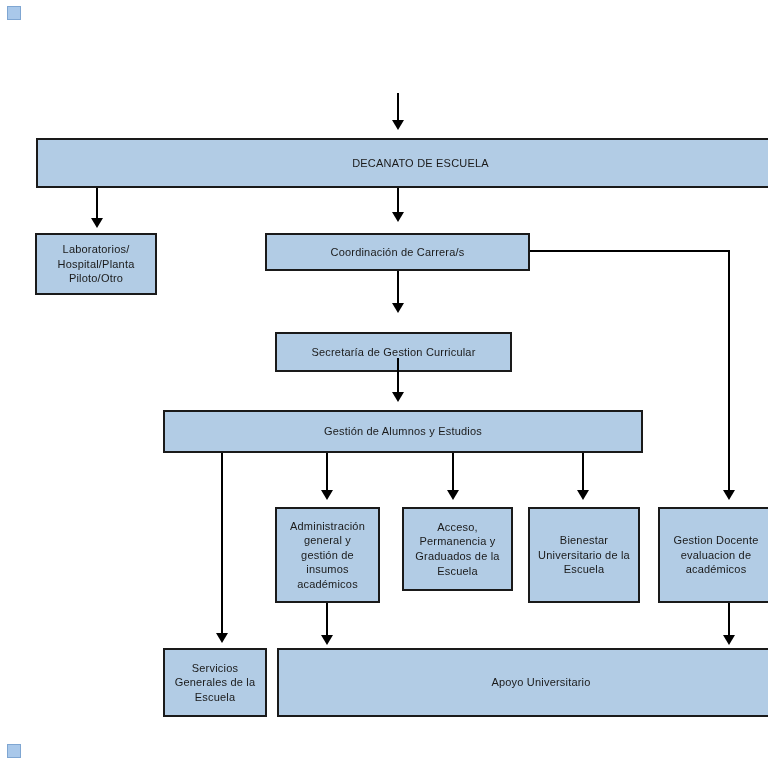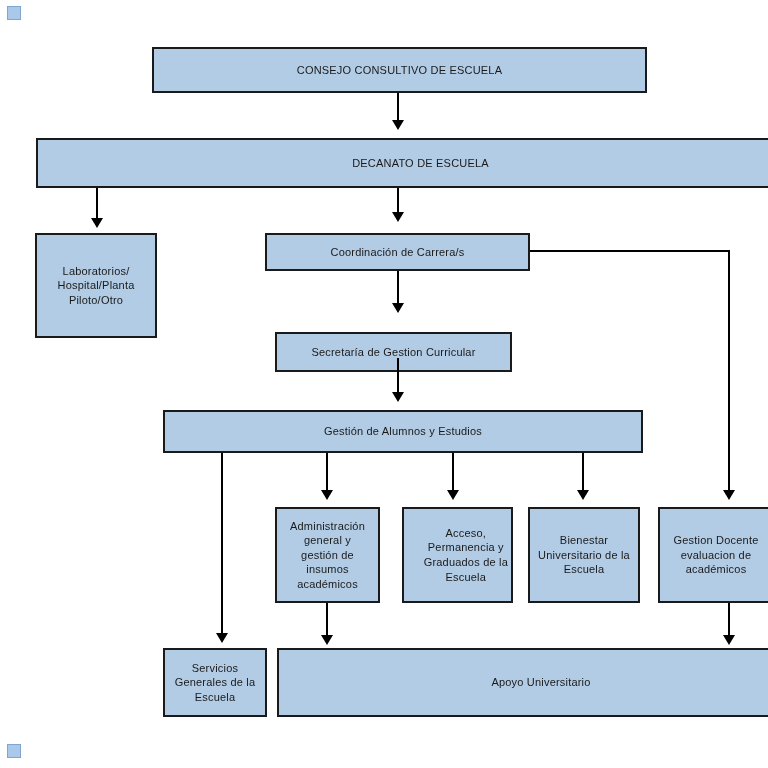--- a/index.html
+++ b/index.html
@@ -33,29 +33,26 @@
   }
 </style>
 </head>
 <body>
 
 <div class="canvas">
 
   <div class="corner-mark" style="left:7px;top:6px;"></div>
   <div class="corner-mark" style="left:7px;top:744px;"></div>
 
-  <div class="node" style="left:152px;top:47px;width:495px;height:46px;">
-    <span class="node-label">CONSEJO CONSULTIVO DE ESCUELA</span>
-  </div>
 
   <div class="node" style="left:36px;top:138px;width:769px;height:50px;">
     <span class="node-label">DECANATO DE ESCUELA</span>
   </div>
 
-  <div class="node" style="left:35px;top:233px;width:122px;height:105px;">
+  <div class="node" style="left:35px;top:233px;width:122px;height:62px;">
     <span class="node-label">Laboratorios/
 Hospital/Planta
 Piloto/Otro</span>
   </div>
 
   <div class="node" style="left:265px;top:233px;width:265px;height:38px;">
     <span class="node-label">Coordinación de Carrera/s</span>
   </div>
 
   <div class="node" style="left:275px;top:318px;width:237px;height:40px;margin-top:14px;">
@@ -67,21 +64,21 @@
 general y
 gestión de
 insumos
 académicos</span>
   </div>
 
   <div class="node" style="left:163px;top:410px;width:480px;height:43px;">
     <span class="node-label">Gestión de Alumnos y Estudios</span>
   </div>
 
-  <div class="node" style="left:402px;top:507px;width:111px;height:96px;justify-content:flex-end;">
+  <div class="node" style="left:402px;top:507px;width:111px;height:84px;">
     <span class="node-label">Acceso,
 Permanencia y
 Graduados de la
 Escuela</span>
   </div>
 
   <div class="node" style="left:528px;top:507px;width:112px;height:96px;">
     <span class="node-label">Bienestar
 Universitario de la
 Escuela</span>

